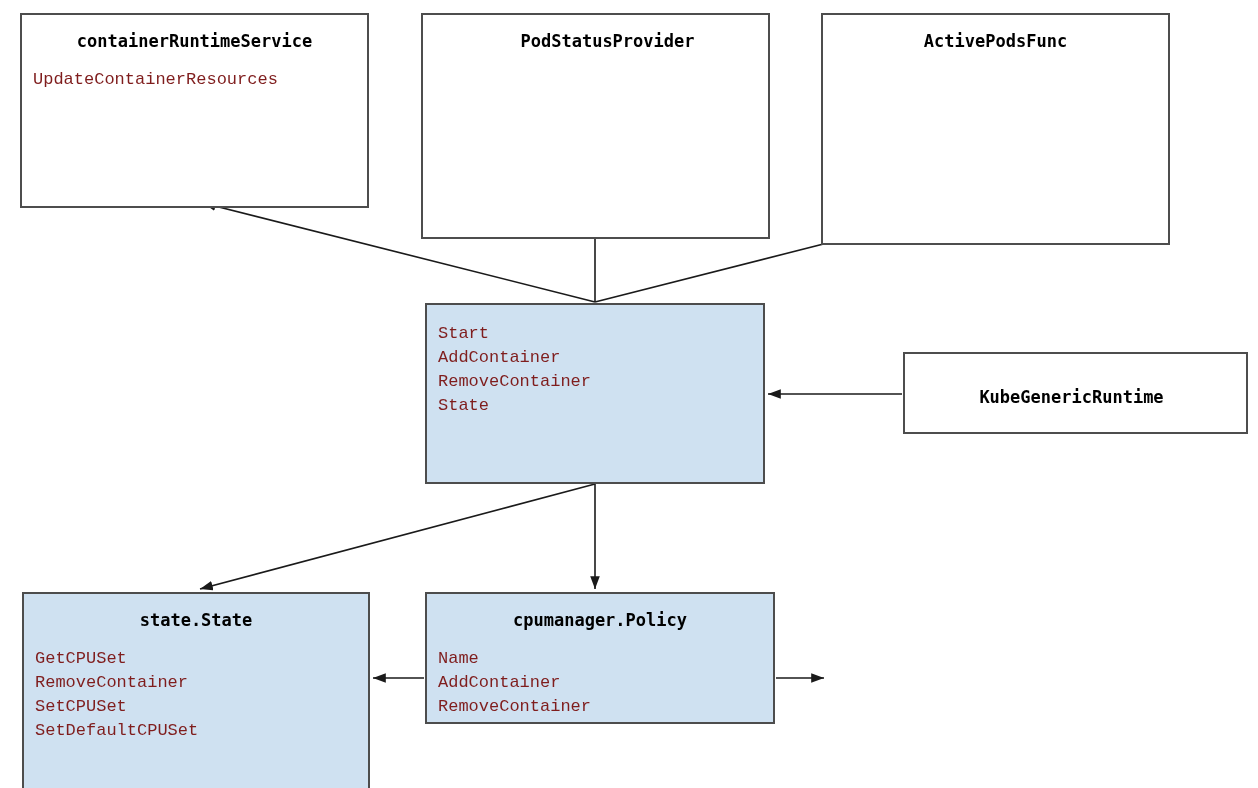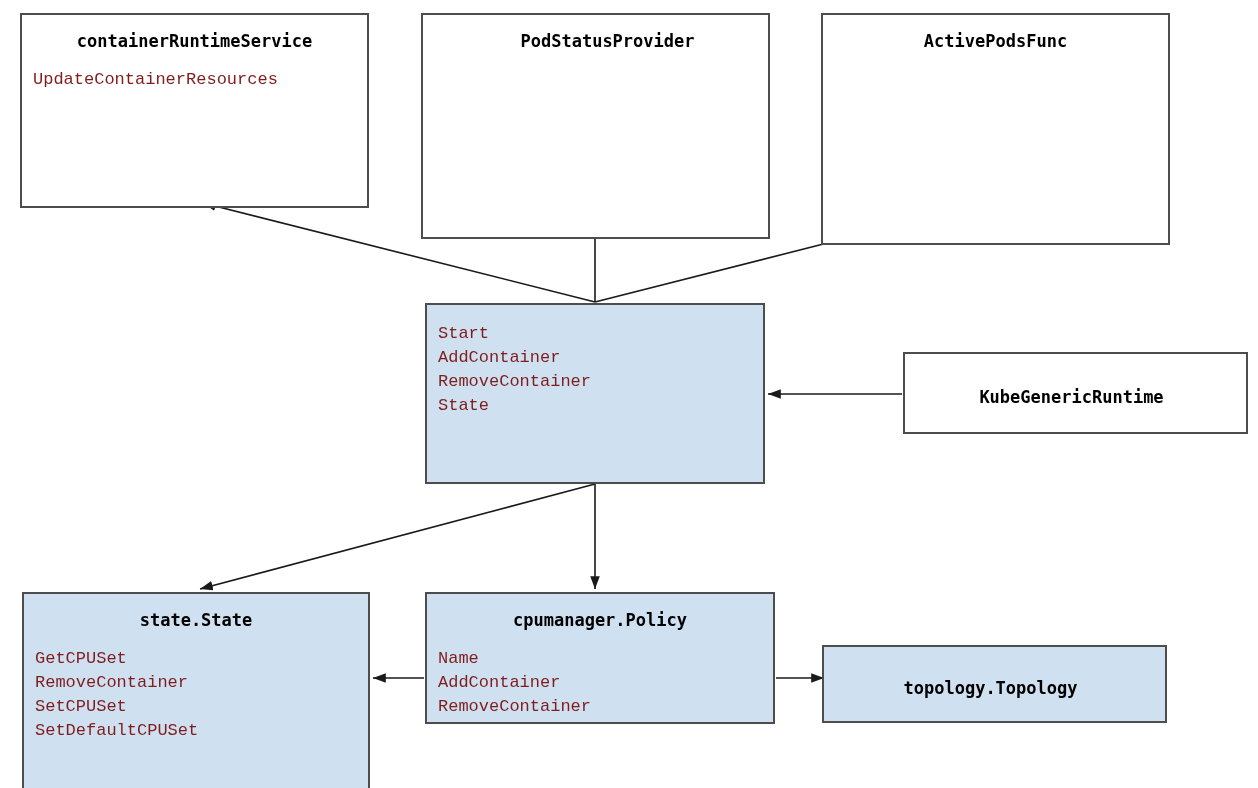--- a/index.html
+++ b/index.html
@@ -154,17 +154,14 @@
 
   <div class="node filled" style="left:425px; top:592px; width:350px; height:132px;">
     <div class="node-title">cpumanager.Policy</div>
     <div class="node-members">
       <div class="member">Name</div>
       <div class="member">AddContainer</div>
       <div class="member">RemoveContainer</div>
     </div>
   </div>
 
-  <div class="node filled compact" style="left:822px; top:645px; width:345px; height:78px;">
-    <div class="node-title">topology.Topology</div>
-  </div>
 
 </div>
 
 </body></html>

